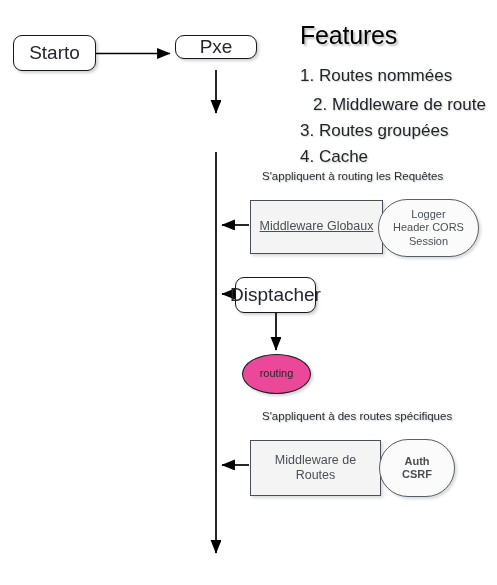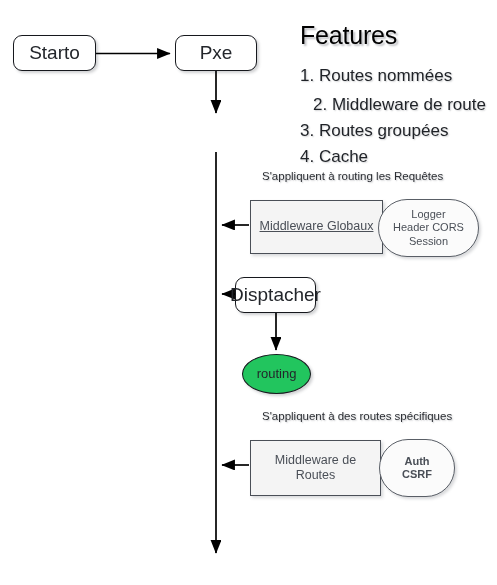--- a/index.html
+++ b/index.html
@@ -14,22 +14,22 @@
   .rnode{border:1.6px solid #16181d;border-radius:9px;background:#ffffff;
          font-size:19px;color:#23262b;
          box-shadow:2px 2px 3px rgba(40,44,55,0.22);}
 
   .grect{border:1.3px solid #4a4f57;background:#f4f4f4;font-size:12.5px;color:#4a4f57;
          box-shadow:2px 2px 3px rgba(40,44,55,0.18);}
 
   .stadium{border:1.3px solid #595e66;background:#fbfbfb;font-size:11px;color:#4a4f57;
            box-shadow:2px 2px 3px rgba(40,44,55,0.18);}
 
-  .ellipse-node{border:1.6px solid #16181d;background:#22c55e;border-radius:50%;
-                font-size:13px;color:#23262b;
+  .ellipse-node{border:1.6px solid #16181d;background:#ec4899;border-radius:50%;
+                font-size:11px;color:#23262b;
                 box-shadow:2px 2px 3px rgba(40,44,55,0.22);}
 
   .caption{position:absolute;font-size:11.5px;color:#2b2e33;white-space:nowrap;
            text-shadow:1px 1px 1.5px rgba(40,44,55,0.25);}
 
   #features-title{position:absolute;left:300px;top:21px;font-size:25px;font-weight:normal;
                   color:#000000;letter-spacing:-0.2px;
                   text-shadow:2px 2px 2px rgba(40,44,55,0.30);}
   .feature-item{position:absolute;left:300px;font-size:17px;color:#1f2227;
                 white-space:nowrap;text-shadow:1px 1px 1.5px rgba(40,44,55,0.22);}
@@ -60,21 +60,21 @@
 
     <path d="M276,312 L276,350" stroke="#000000" stroke-width="1.7" fill="none" marker-end="url(#arrowEnd)"></path>
 
     <path d="M249,465 L222,465" stroke="#000000" stroke-width="1.7" fill="none" marker-end="url(#arrowEnd)"></path>
   </svg>
 
   <div class="node rnode" style="left:13px;top:35px;width:83px;height:36px;">
     <span>Starto</span>
   </div>
 
-  <div class="node rnode" style="left:175px;top:35px;width:82px;height:36px;">
+  <div class="node rnode" style="left:175px;top:35px;width:82px;height:24px;">
     <span>Pxe</span>
   </div>
 
 
   <div class="node rnode" style="left:235px;top:277px;width:81px;height:36px;">
     <span>Disptacher</span>
   </div>
 
   <div class="node ellipse-node" style="left:242px;top:354px;width:69px;height:40px;">
     <span>routing</span>

